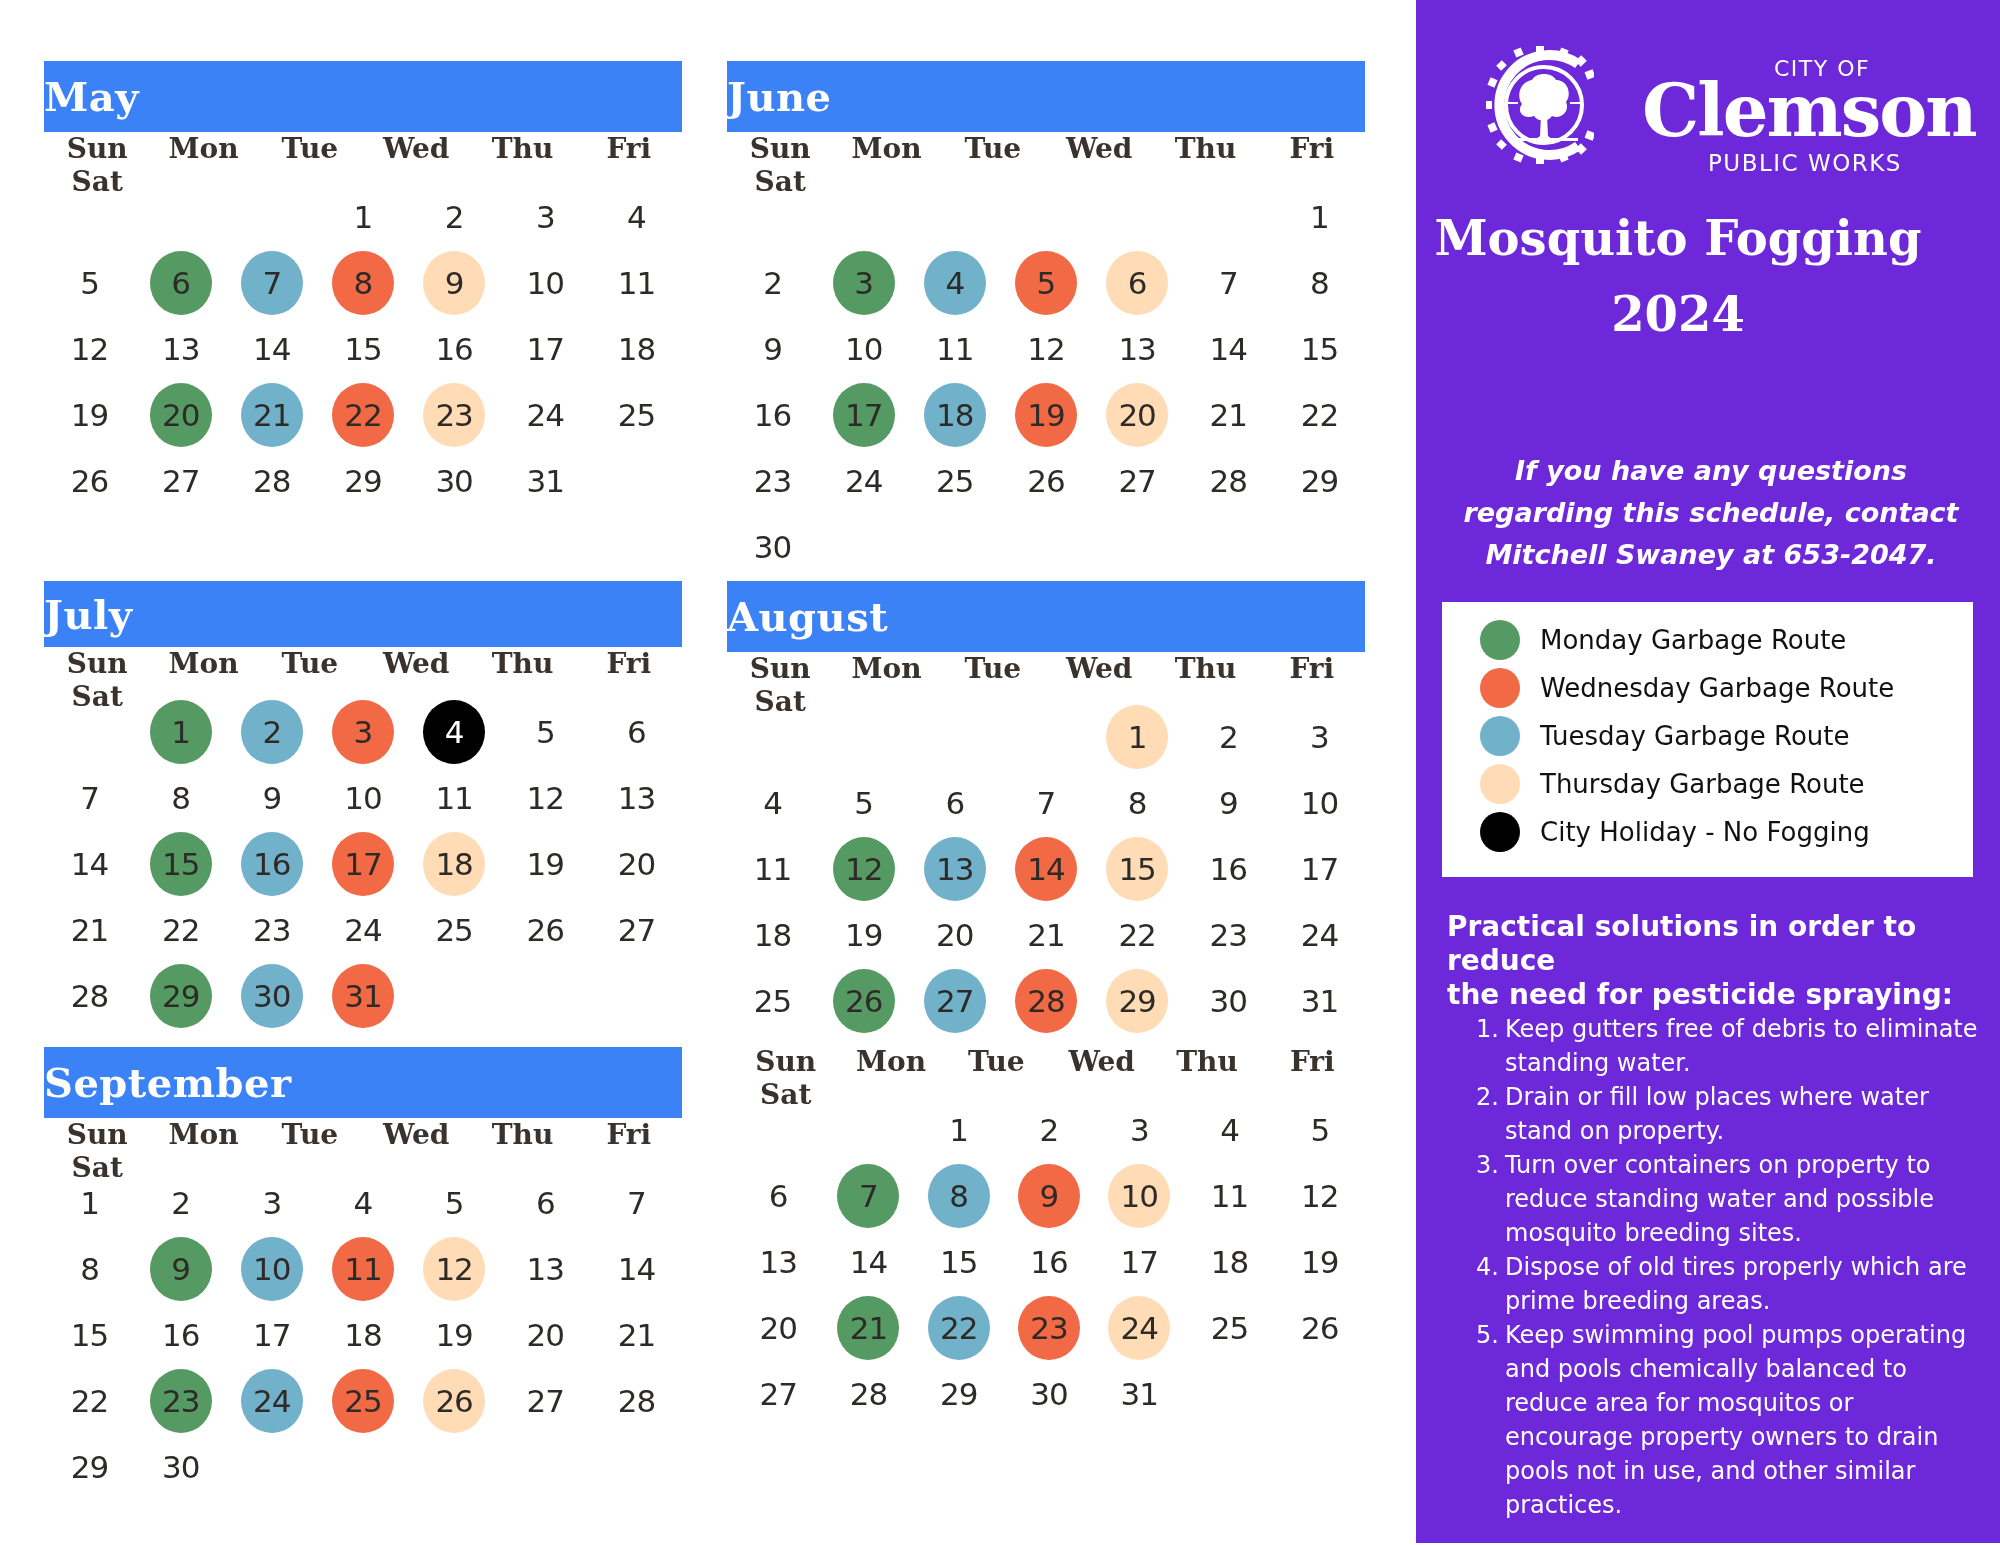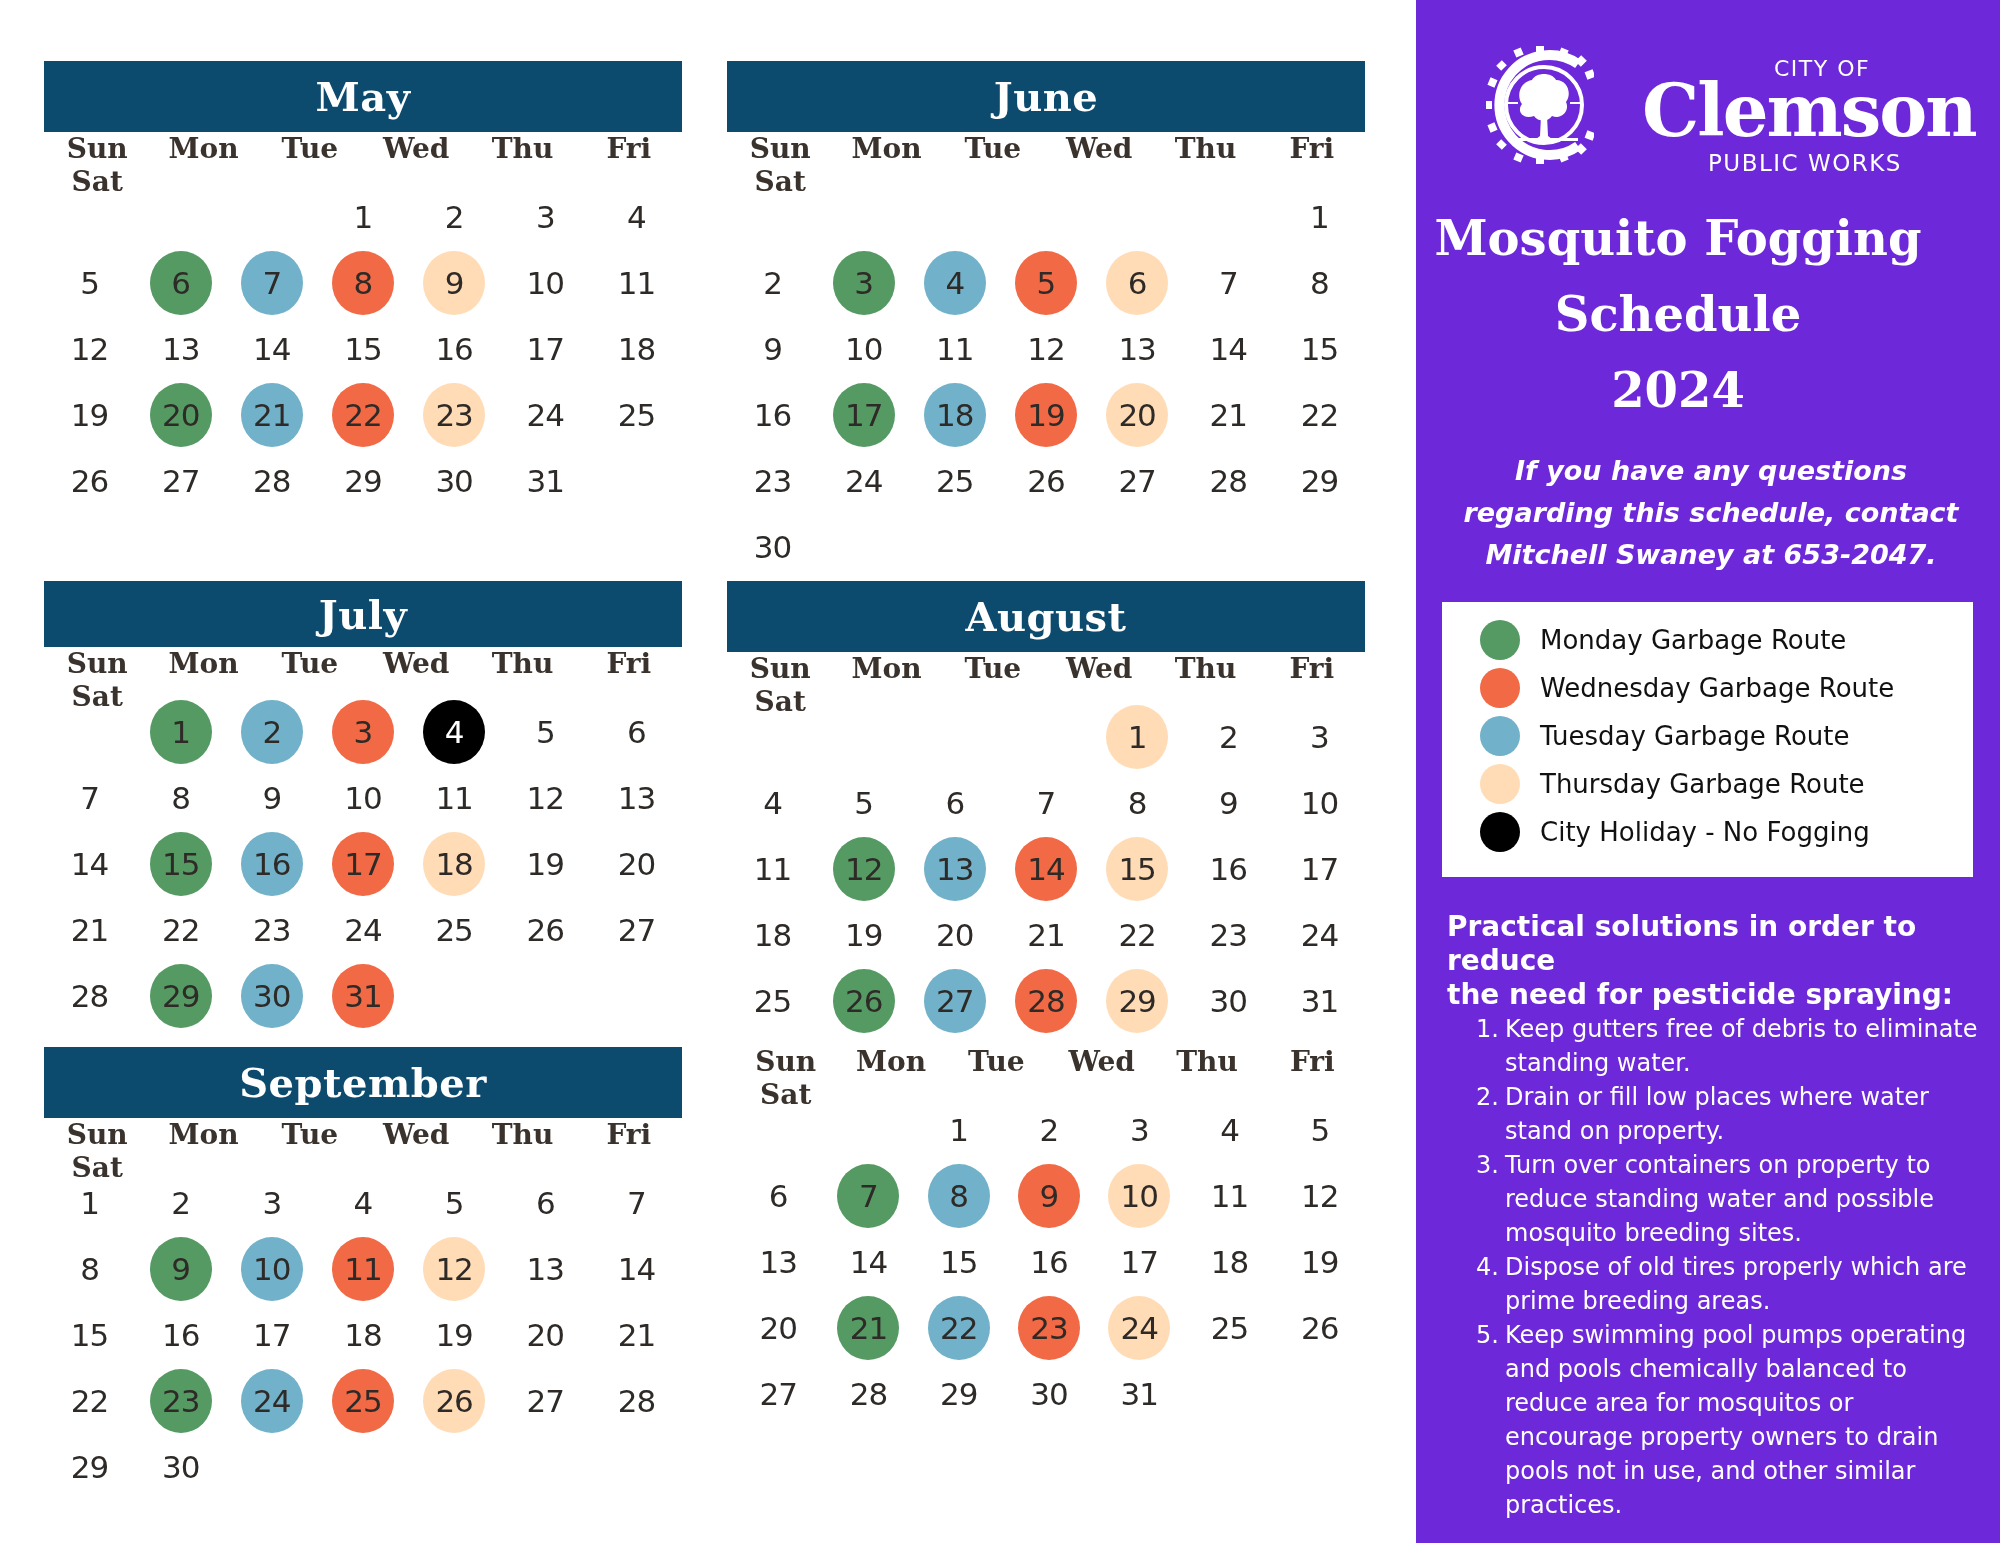--- a/index.html
+++ b/index.html
@@ -1,19 +1,19 @@
 <!DOCTYPE html>
 <html><head>
 <meta charset="utf-8">
 <style>
   html, body { margin:0; padding:0; }
   body { width:2000px; height:1545px; position:relative; background:#ffffff; overflow:hidden;
          font-family:"DejaVu Sans", sans-serif; }
   .month { position:absolute; width:638px; }
-  .month-header { height:71px; background:#0c4a6e; color:#fff; display:flex; align-items:center; justify-content:center;
+  .month-header { height:71px; background:#3b82f6; color:#fff; display:flex; align-items:center; justify-content:flex-start;
                   font-family:"DejaVu Serif", serif; font-weight:bold; font-size:40px; letter-spacing:0.5px; }
   .dow-row { display:grid; grid-template-columns:repeat(6, 1fr); height:52px; align-items:center; }
   .dow { text-align:center; font-family:"DejaVu Serif", serif; font-weight:bold; font-size:28px; color:#3a322c; }
   .grid { display:grid; grid-template-columns:repeat(7, 1fr); }
   .cell { height:66px; display:flex; align-items:center; justify-content:center; position:relative; }
   .day { width:62px; height:64px; border-radius:50%; display:flex; align-items:center; justify-content:center;
          font-family:"DejaVu Sans", sans-serif; font-size:31px; font-weight:normal; color:#2e2a27; letter-spacing:-1px; }
   .day.mon { background:#559a63; }
   .day.tue { background:#71b1c9; }
   .day.wed { background:#f16945; }
@@ -730,21 +730,20 @@
         <rect x="84" y="56" width="10" height="2"></rect>
       </g>
     </svg>
     <div class="logo-cityof">CITY OF</div>
     <div class="logo-name">Clemson</div>
     <div class="logo-pw">PUBLIC WORKS</div>
   </div>
 
   <div class="title">
     <div>Mosquito Fogging</div>
-    <div>Schedule</div>
     <div>2024</div>
   </div>
 
   <div class="contact">
     <div>If you have any questions</div>
     <div>regarding this schedule, contact</div>
     <div>Mitchell Swaney at 653-2047.</div>
   </div>
 
   <div class="legend" id="legend">

